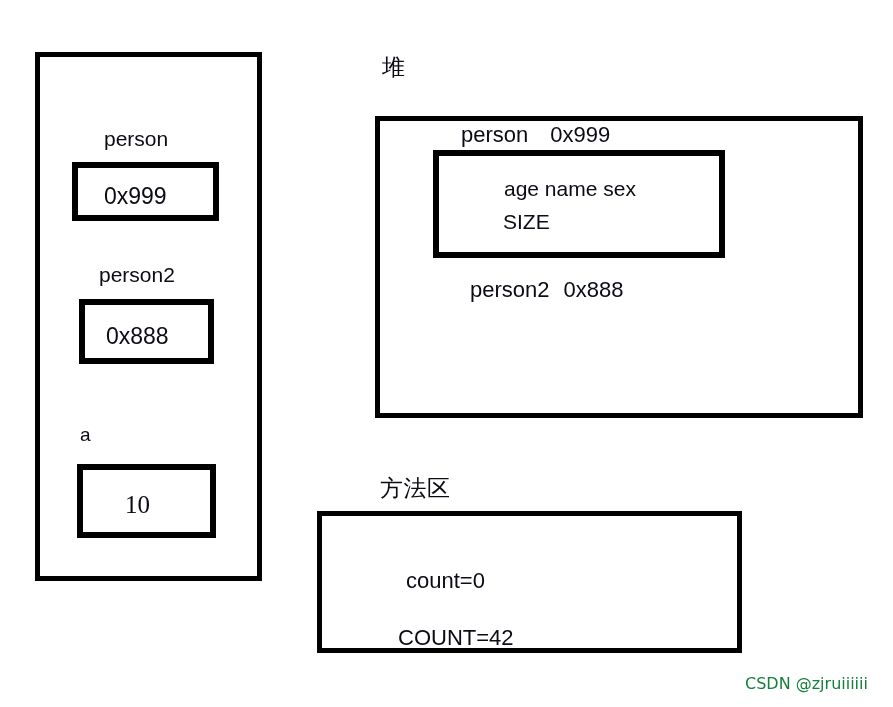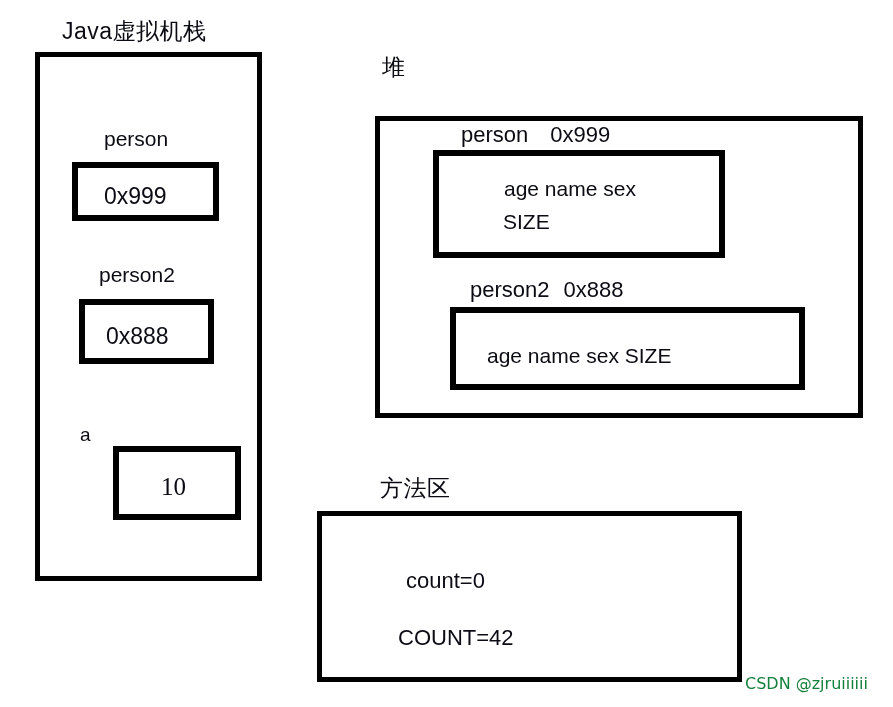--- a/index.html
+++ b/index.html
@@ -69,60 +69,56 @@
     white-space: nowrap;
     font-family: "DejaVu Sans", sans-serif;
     text-align: right;
   }
 </style>
 </head>
 <body>
 
 <div id="canvas">
 
-  <div class="lbl heading" style="left:62px; top:20px;">Java虚拟机栈</div>
 
   <div class="box region-frame" style="left:35px; top:52px; width:227px; height:529px;"></div>
 
   <div class="lbl var-name" style="left:104px; top:128px;">person</div>
   <div class="box slot-frame" style="left:72px; top:162px; width:147px; height:59px;">
     <div class="lbl slot-val" style="left:26px; top:17px;">0x999</div>
   </div>
 
   <div class="lbl var-name" style="left:99px; top:264px;">person2</div>
   <div class="box slot-frame" style="left:79px; top:299px; width:135px; height:65px;">
     <div class="lbl slot-val" style="left:21px; top:20px;">0x888</div>
   </div>
 
   <div class="lbl var-name small" style="left:80px; top:425px;">a</div>
-  <div class="box slot-frame" style="left:77px; top:446px; width:128px; height:74px;margin-left:36px;">
+  <div class="box slot-frame" style="left:77px; top:464px; width:139px; height:74px;">
     <div class="lbl slot-val serif" style="left:42px; top:22px;">10</div>
   </div>
 
   <div class="lbl heading" style="left:382px; top:56px;">堆</div>
 
   <div class="box region-frame" style="left:375px; top:116px; width:488px; height:302px;"></div>
 
   <div class="lbl obj-title" style="left:461px; top:124px;">
     <span>person</span><span style="display:inline-block; width:22px;"></span><span>0x999</span>
   </div>
   <div class="box obj-frame" style="left:433px; top:150px; width:292px; height:108px;">
     <div class="lbl fields" style="left:65px; top:22px;">age   name    sex</div>
     <div class="lbl fields" style="left:64px; top:55px;">SIZE</div>
   </div>
 
   <div class="lbl obj-title" style="left:470px; top:279px;">
     <span>person2</span><span style="display:inline-block; width:14px;"></span><span>0x888</span>
   </div>
-  <div class="box obj-frame" style="left:450px; top:307px; width:355px; height:83px;">
-    <div class="lbl fields" style="left:31px; top:32px;">age   name    sex   SIZE</div>
-  </div>
 
   <div class="lbl heading" style="left:380px; top:477px;">方法区</div>
 
-  <div class="box region-frame" style="left:317px; top:511px; width:425px; height:171px;padding-left:36px;">
+  <div class="box region-frame" style="left:317px; top:511px; width:425px; height:142px;padding-left:36px;">
     <div class="lbl ma-entry" style="left:84px; top:54px;">count=0</div>
     <div class="lbl ma-entry" style="left:76px; top:111px;">COUNT=42</div>
   </div>
 
   <div class="watermark" style="left:745px; top:674px;">CSDN @zjruiiiiii</div>
 
 </div>
 
 </body></html>

